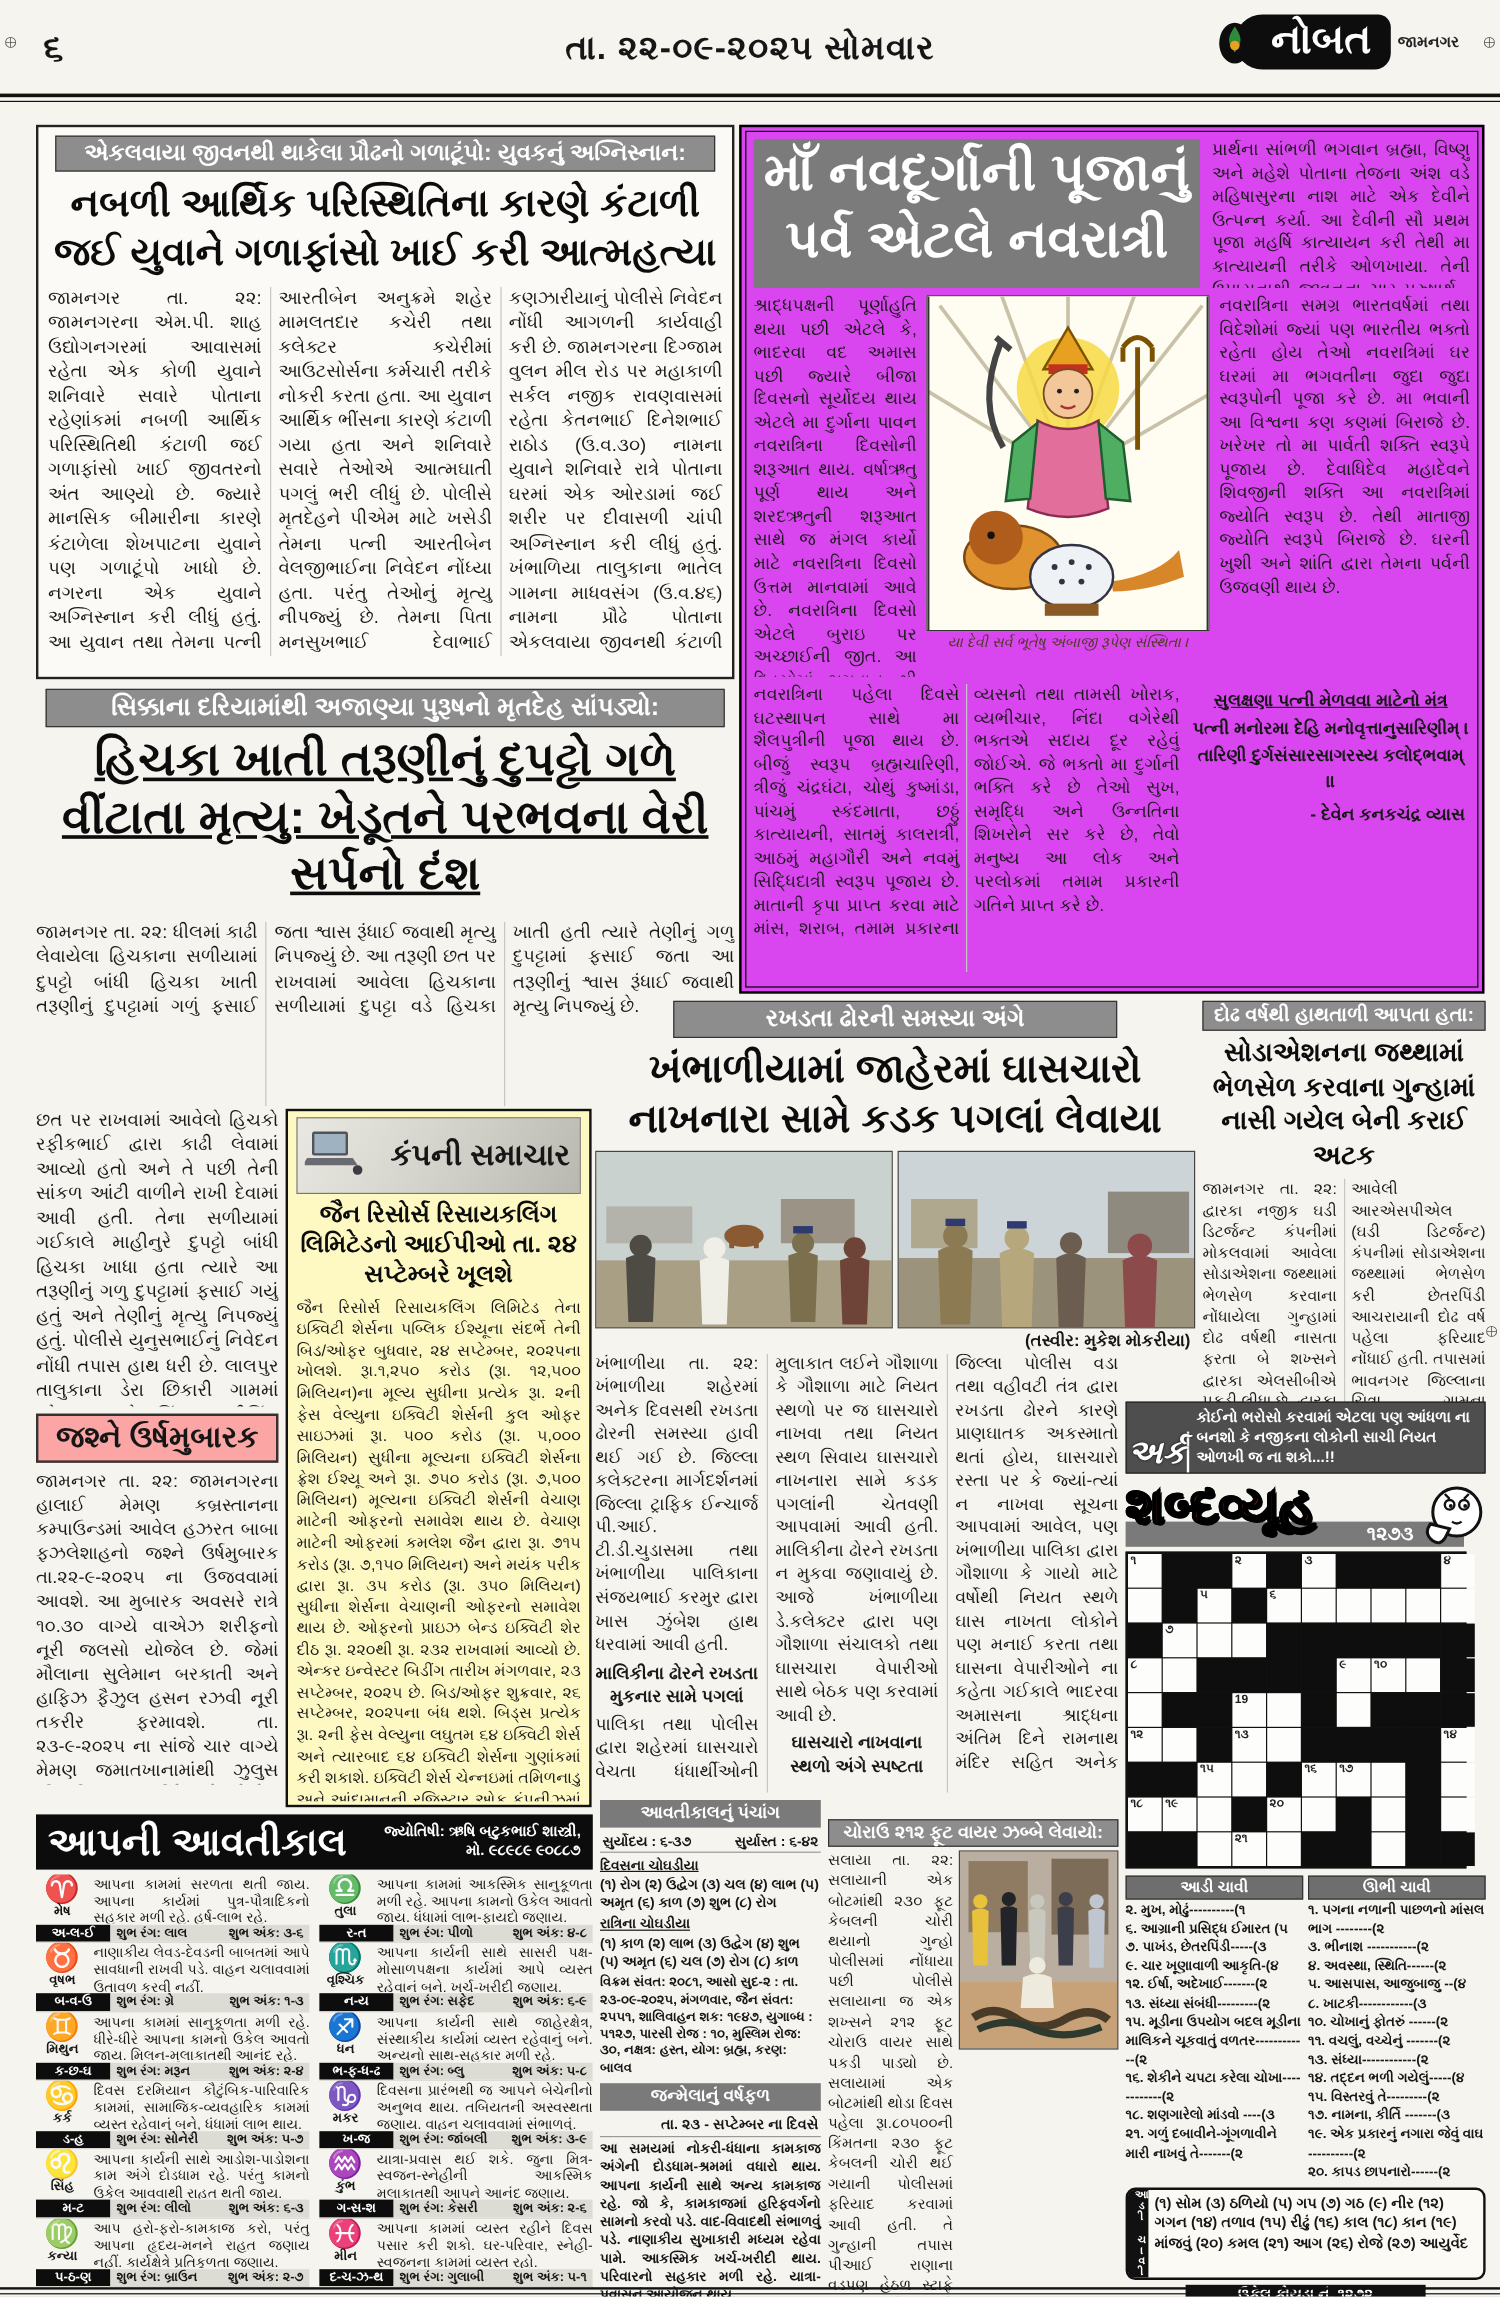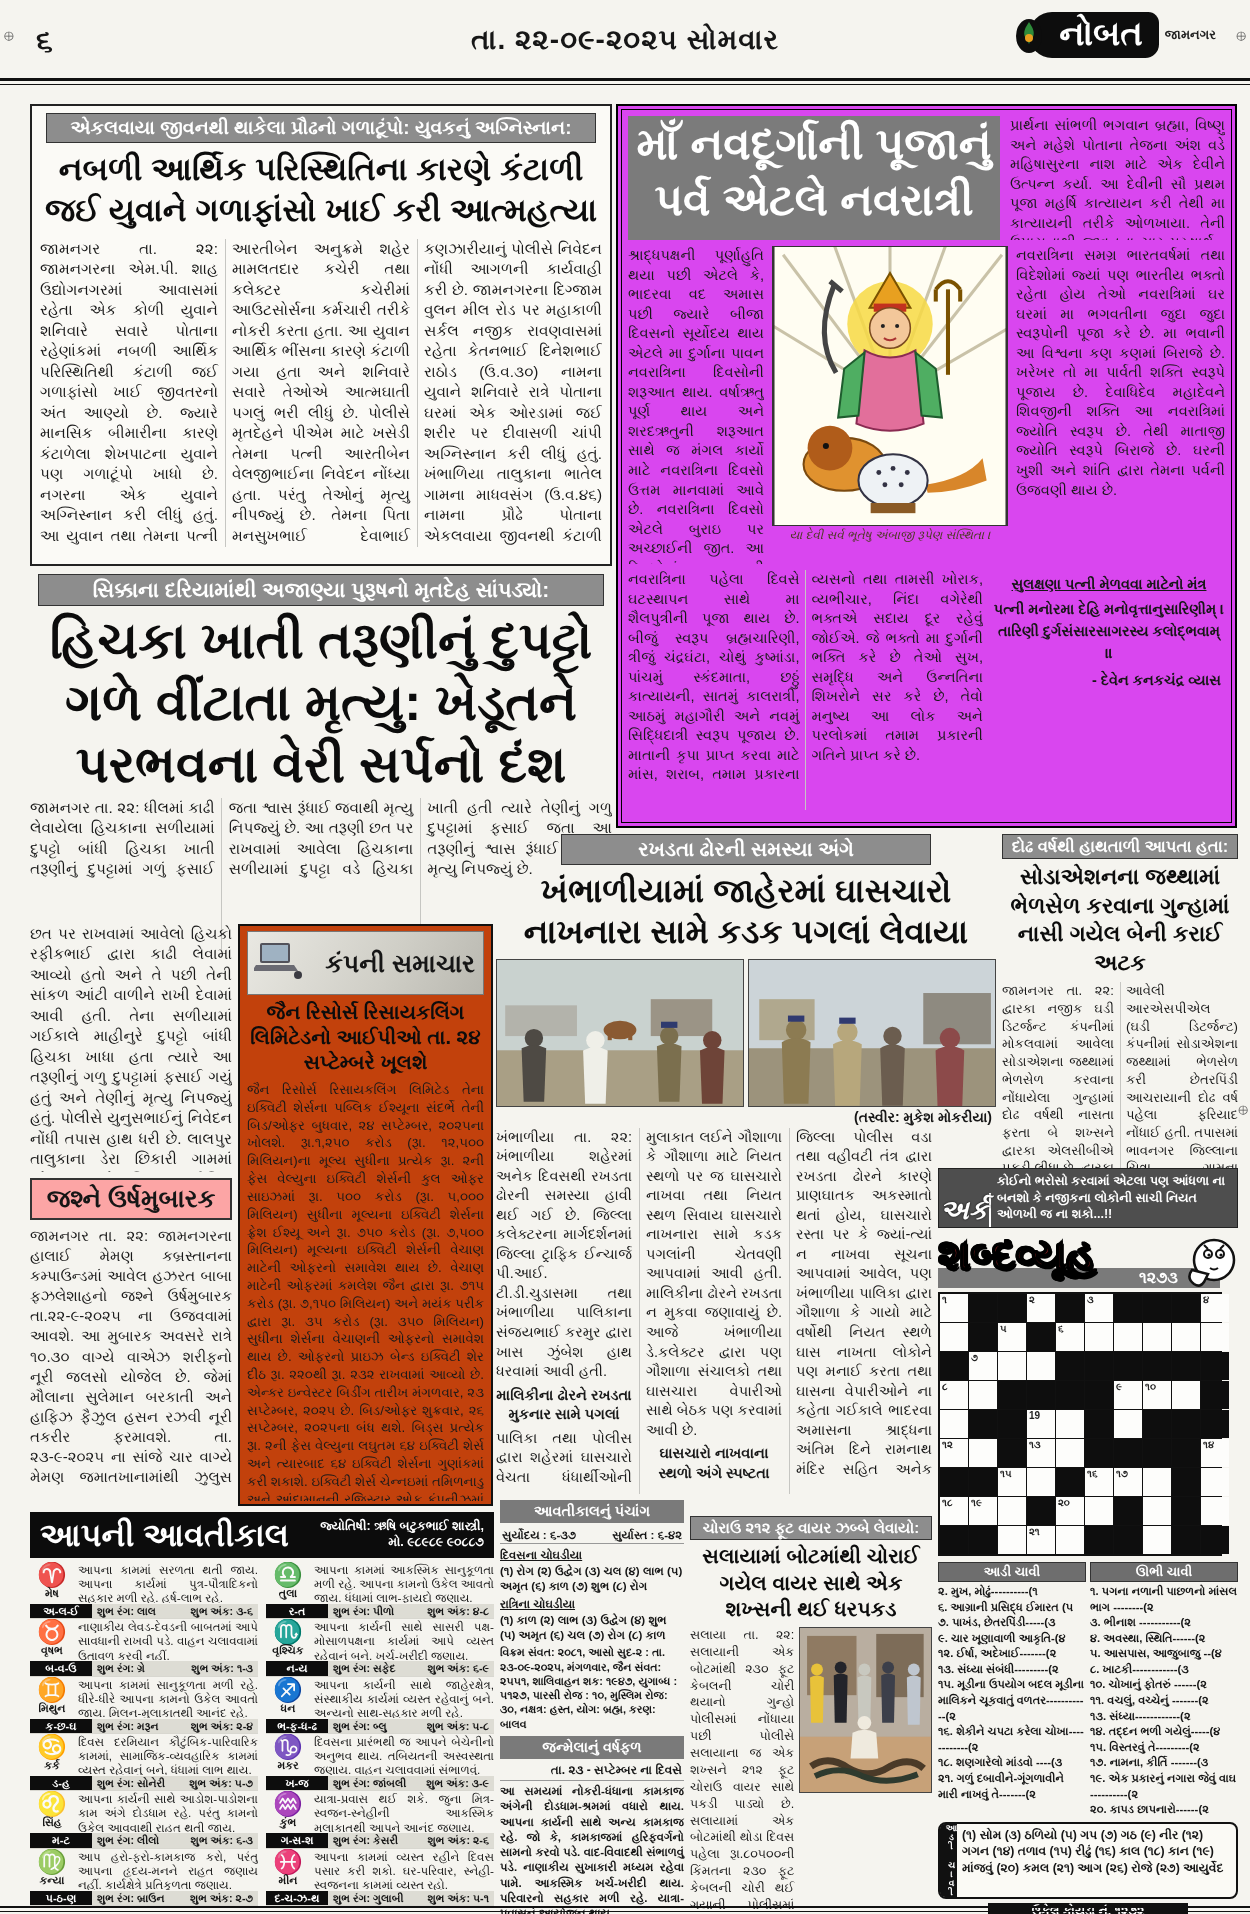--- a/index.html
+++ b/index.html
@@ -35,33 +35,33 @@
 
   
   .suicide { position:absolute; left:30px; top:104px; width:582px; height:462px;
              border:2px solid #222; padding:7px 8px; background:#fbfaf6;}
   .suicide .kicker { font-size:19px; margin:0 6px 6px; }
   .suicide .hl { font-size:32px; line-height:1.28; margin-bottom:8px;}
   .suicide .bodytext { font-size:15.3px; height:308px; overflow:hidden; }
 
   .hichka { position:absolute; left:30px; top:574px; width:582px; height:346px; }
   .hichka .kicker { font-size:21px; margin:0 8px 4px; }
-  .hichka .hl { font-size:51px; line-height:1.22; margin-bottom:1px;}
+  .hichka .hl { font-size:39px; line-height:1.22; margin-bottom:15px;text-decoration:underline;}
   .hichka .bodytext { font-size:15.3px; height:154px; overflow:hidden;}
 
   .hichka2 { position:absolute; left:30px; top:924px; width:202px; height:248px;
              font-size:15.3px; overflow:hidden; }
 
   .urs { position:absolute; left:30px; top:1178px; width:202px; height:328px; }
   .urs .ttl { border:2px solid #333; font-size:25px; font-weight:bold; text-align:center;
               padding:4px 2px; margin-bottom:6px; background:#fca5a5;}
   .urs .bodytext { font-size:15px; overflow:hidden; height:262px;}
 
   .company { position:absolute; left:238px; top:924px; width:255px; height:582px;
-             border:2.5px solid #111; background:#c2410c; padding:5px 7px;}
+             border:2.5px solid #111; background:#fef9c3; padding:5px 7px;}
   .comp-head { height:64px; background:linear-gradient(120deg,#e9e8e2 0%,#cfcec6 60%,#b9b8b0 100%);
                border:1px solid #777; display:flex; align-items:center; margin-bottom:5px;}
   .comp-head .ttl { flex:1; text-align:right; font-size:25px; font-weight:bold; line-height:1.05; padding-right:8px;}
   .company .hl { font-size:20px; line-height:1.25; margin:2px 0 6px; }
   .company .bodytext { font-size:13.3px; height:420px; overflow:hidden;}
 
   .navratri { position:absolute; left:616px; top:104px; width:621px; height:724px;
               border:2px solid #000; outline:1px solid #000; outline-offset:-6px;
               padding:10px; background:#d946ef;}
   .nav-r1 { display:flex; gap:10px; }
@@ -785,21 +785,20 @@
     <div>(૧) કાળ (૨) લાભ (૩) ઉદ્વેગ (૪) શુભ (૫) અમૃત (૬) ચલ (૭) રોગ (૮) કાળ</div>
     <div class="pan-detail">વિક્રમ સંવત: ૨૦૮૧, આસો સુદ-૨ : તા. ૨૩-૦૯-૨૦૨૫, મંગળવાર, જૈન સંવત: ૨૫૫૧, શાલિવાહન શક: ૧૯૪૭, યુગાબ્ધ : ૫૧૨૭, પારસી રોજ : ૧૦, મુસ્લિમ રોજ: ૩૦, નક્ષત્ર: હસ્ત, યોગ: બ્રહ્મ, કરણ: બાલવ</div>
     <div class="pan-head" style="margin-top:5px;">જન્મેલાનું વર્ષફળ</div>
     <div class="vf-date">તા. ૨૩ - સપ્ટેમ્બર ના દિવસે</div>
     <div class="vf-body">આ સમયમાં નોકરી-ધંધાના કામકાજ અંગેની દોડધામ-શ્રમમાં વધારો થાય. આપના કાર્યની સાથે અન્ય કામકાજ રહે. જો કે, કામકાજમાં હરિફવર્ગનો સામનો કરવો પડે. વાદ-વિવાદથી સંભાળવું પડે. નાણાકીય સુખાકારી મધ્યમ રહેવા પામે. આકસ્મિક ખર્ચ-ખરીદી થાય. પરિવારનો સહકાર મળી રહે. યાત્રા-પ્રવાસનું આયોજન થાય.</div>
 
   </section>
 
   <section class="salaya">
     <div class="kicker">ચોરાઉ ૨૧૨ ફૂટ વાયર ઝબ્બે લેવાયો:</div>
-    <h2 class="hl">સલાયામાં બોટમાંથી ચોરાઈ ગયેલ વાયર સાથે એક શખ્સની થઈ ધરપકડ</h2>
     <div class="sal-row">
       <div class="sal-b1 bodytext">સલાયા તા. ૨૨: સલાયાની એક બોટમાંથી ૨૩૦ ફૂટ કેબલની ચોરી થયાનો ગુન્હો પોલીસમાં નોંધાયા પછી પોલીસે સલાયાના જ એક શખ્સને ૨૧૨ ફૂટ ચોરાઉ વાયર સાથે પકડી પાડ્યો છે. સલાયામાં એક બોટમાંથી થોડા દિવસ પહેલા રૂા.૮૦૫૦૦ની કિંમતના ૨૩૦ ફૂટ કેબલની ચોરી થઈ ગયાની પોલીસમાં ફરિયાદ કરવામાં આવી હતી. તે ગુન્હાની તપાસ પીઆઈ રાણાના વડપણ હેઠળ સ્ટાફે શરૂ કર્યા પછી સલાયાના જ</div>
       <div class="photo sal-ph">
         <svg width="100%" height="100%" viewBox="0 0 134 166" preserveAspectRatio="xMidYMid slice">
           <rect width="134" height="110" fill="#b9aea0"></rect>
             <rect y="110" width="134" height="56" fill="#c7a178"></rect>
           <rect x="8" y="8" width="50" height="60" fill="#8f7a62"></rect>
             <rect x="78" y="6" width="48" height="64" fill="#7d6c58"></rect>
           <g fill="#e8c23a">
               <circle cx="18" cy="42" r="6"></circle>

